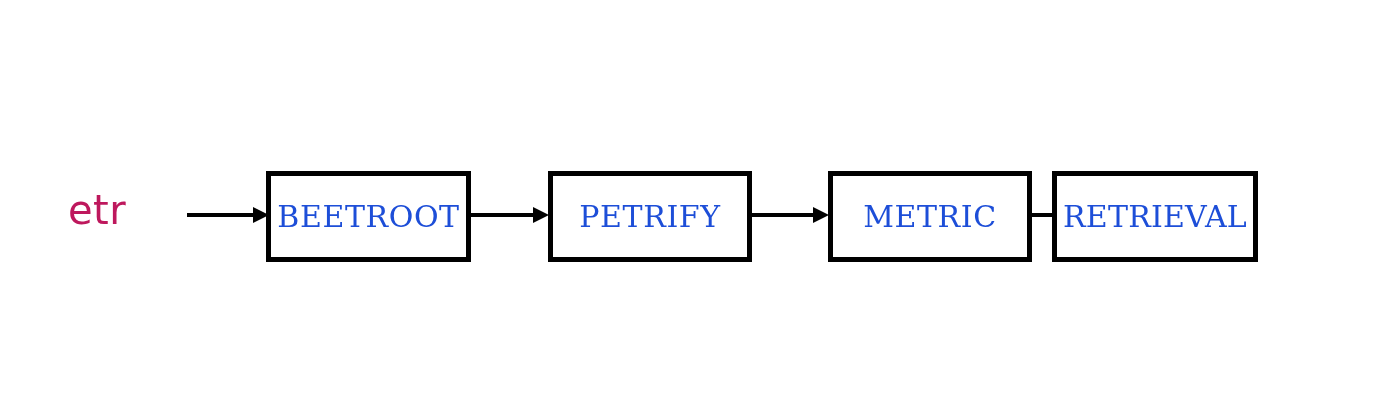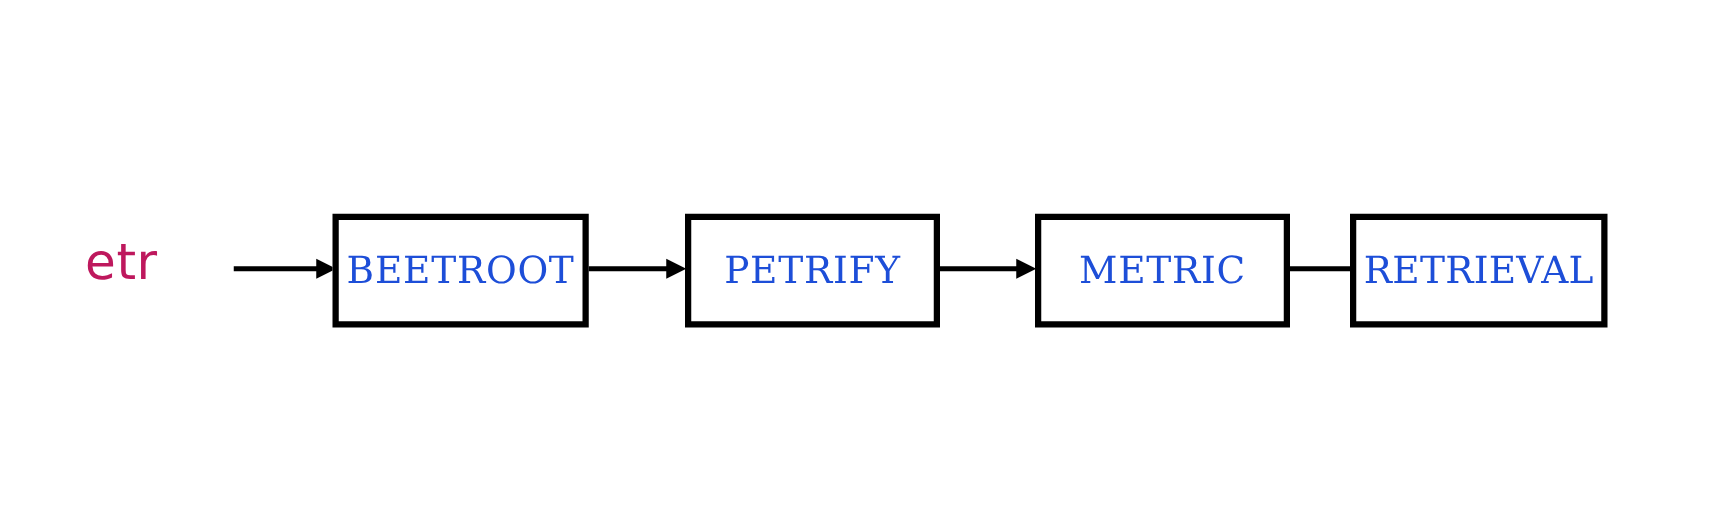--- a/index.html
+++ b/index.html
@@ -46,21 +46,21 @@
     font-size: 30px;
     line-height: 28px;
     color: #1d4ed8;
     white-space: nowrap;
     letter-spacing: 0.6px;
     font-weight: 400;
   }
   .node-box.n0 { left: 266px; width: 205px; }
   .node-box.n1 { left: 548px; width: 204px; }
   .node-box.n2 { left: 828px; width: 204px; }
-  .node-box.n3 { left: 1080px; width: 206px; }
+  .node-box.n3 { left: 1052px; width: 206px; }
   .node-box.n3 .node-label { letter-spacing: 0.2px; }
 
   
   .arrow {
     position: absolute;
     height: 20px;
     top: 205px;
   }
   .arrow .shaft {
     position: absolute;

